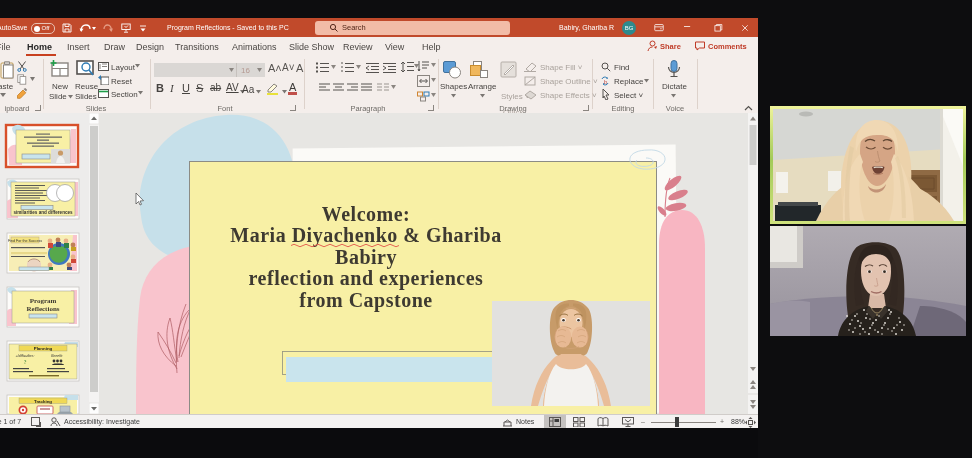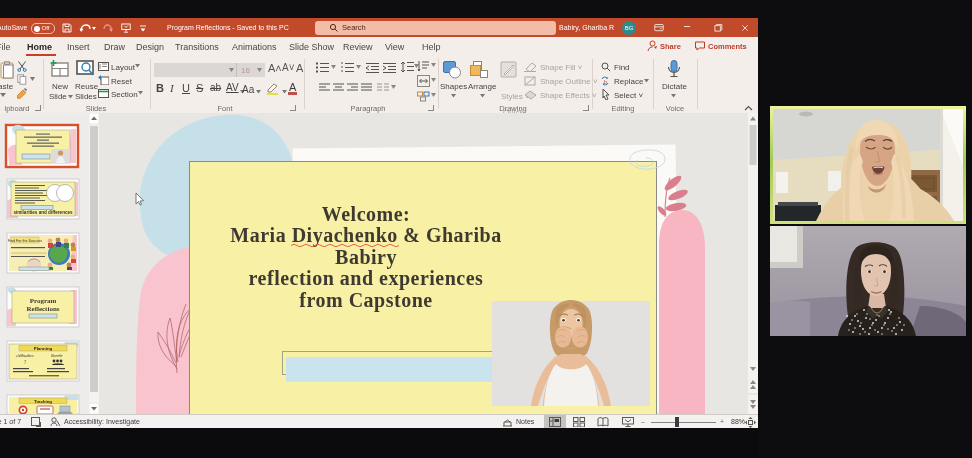--- a/index.html
+++ b/index.html
@@ -2,21 +2,21 @@
 <html><head>
 <meta charset="utf-8">
 <style>
   html,body{margin:0;padding:0;}
   body{width:972px;height:458px;background:#0d0d0f;overflow:hidden;position:relative;
        font-family:"Liberation Sans",sans-serif;}
   .abs{position:absolute;}
   
   #titlebar{left:0;top:18px;width:758px;height:19px;background:#c14a2b;color:#fff;font-size:7px;overflow:hidden;}
   #titlebar .t{position:absolute;top:5.5px;white-space:nowrap;}
-  #searchbox{position:absolute;left:315px;top:2.5px;width:241px;height:14px;background:#f2bca7;border-radius:3px;
+  #searchbox{position:absolute;left:315px;top:2.5px;width:195px;height:14px;background:#f2bca7;border-radius:3px;
              color:#53281a;font-size:7.5px;line-height:14px;}
   .pill{position:absolute;left:31px;top:5px;width:22px;height:9px;border:1px solid #e8c0b2;border-radius:5px;}
   .pill .dot{position:absolute;left:1.5px;top:1.5px;width:6px;height:6px;border-radius:50%;background:#fff;}
   .pill .off{position:absolute;left:9.5px;top:0.5px;font-size:6px;color:#fff;}
   .tbicon{position:absolute;top:5px;width:10px;height:10px;}
   #bgbadge{position:absolute;left:622px;top:2.5px;width:14px;height:14px;border-radius:50%;background:#2e8a8d;
            color:#fff;font-size:6px;text-align:center;line-height:14px;}
   
   #menurow{left:0;top:37px;width:758px;height:19px;background:#f4eeeb;font-size:9px;color:#4a4643;overflow:hidden;}
   #menurow span{position:absolute;top:5px;}

